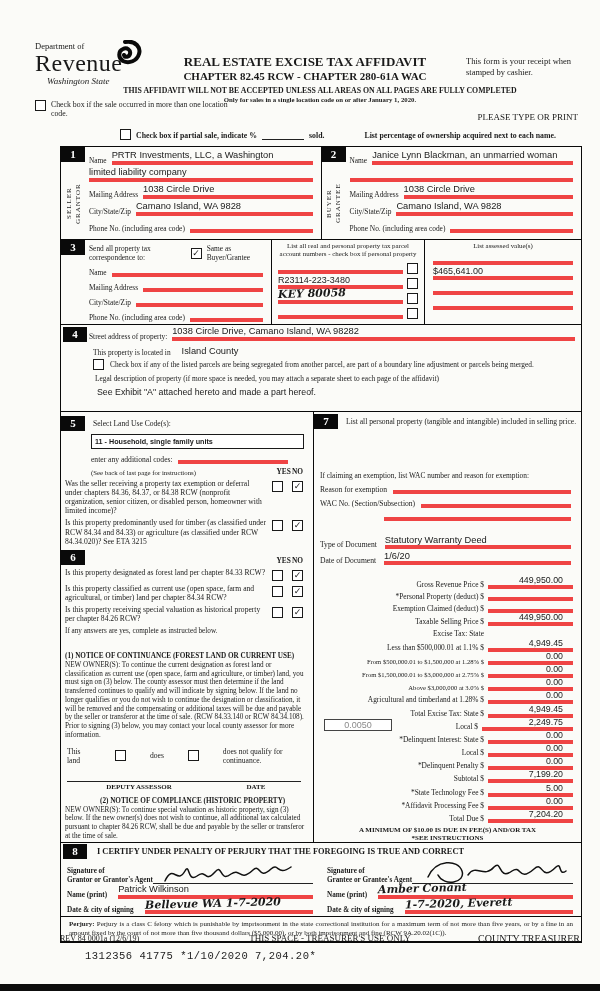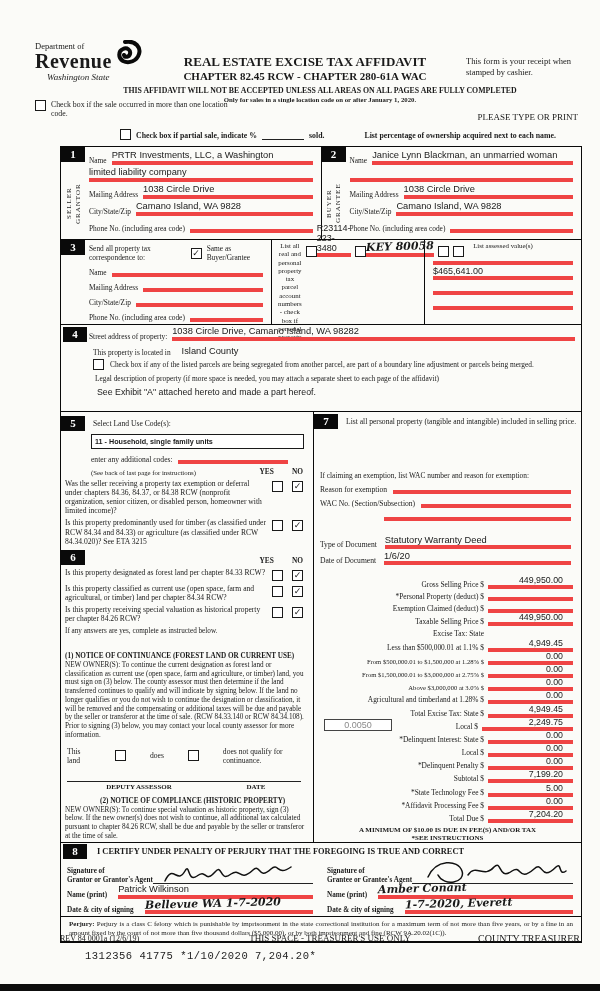--- a/index.html
+++ b/index.html
@@ -10,21 +10,21 @@
       font-size:9px;line-height:9px;text-align:center;vertical-align:middle;flex-shrink:0;}
   .secnum{background:#0a0a0a;color:#fff;font-weight:bold;font-size:11px;width:24px;height:15px;
       text-align:center;line-height:15px;}
   .vlabel{writing-mode:vertical-rl;transform:rotate(180deg);font-size:7px;letter-spacing:1px;
       text-align:center;margin:6px auto 0 auto;line-height:1.3;}
   .hand{font-family:"DejaVu Serif",serif;font-style:italic;font-weight:bold;
       transform:rotate(-1.5deg);display:inline-block;font-size:11px;white-space:nowrap;}
   
   .logo{position:absolute;left:35px;top:42px;line-height:1;}
   .logo .l1{font-size:8.5px;}
-  .logo .l2{font-size:20px;font-weight:bold;letter-spacing:.5px;}
+  .logo .l2{font-size:24px;font-weight:normal;letter-spacing:.5px;}
   .logo .l3{font-size:9px;font-style:italic;margin-top:2px;margin-left:12px;}
   .logoswirl{position:absolute;left:108px;top:40px;}
   .titleblock{position:absolute;left:150px;top:54px;width:310px;text-align:center;line-height:1.25;}
   .titleblock .t1{font-weight:bold;font-size:13px;}
   .titleblock .t2{font-size:11px;font-weight:bold;}
   .receipt{position:absolute;right:22px;top:56px;width:112px;font-size:8.5px;line-height:1.25;}
   .notice{position:absolute;left:60px;right:20px;top:86px;text-align:center;font-weight:bold;font-size:7.8px;}
   .onlyfor{position:absolute;left:60px;right:20px;top:96px;text-align:center;font-weight:bold;font-size:6.8px;}
   .multiloc{position:absolute;left:35px;top:100px;width:210px;font-size:7.8px;display:flex;gap:5px;}
   .pleasetype{position:absolute;right:22px;top:112px;font-size:9px;}
@@ -36,41 +36,41 @@
   .half{width:50%;display:flex;}
   .half+.half{border-left:1.6px solid #0a0a0a;}
   .numcol{width:26px;display:flex;flex-direction:column;align-items:flex-start;}
   .fields{flex:1;padding:1px 8px 0 2px;}
   .frow{display:flex;align-items:flex-end;height:17px;}
   .flab{font-size:7.4px;margin-right:5px;white-space:nowrap;}
   .fval{flex:1;font-family:"Liberation Sans",sans-serif;font-size:9.3px;line-height:11px;white-space:nowrap;overflow:visible;}
   
   .row3{display:flex;height:84px;border-bottom:1.6px solid #0a0a0a;}
   .c3a{width:210px;display:flex;}
-  .c3b{width:140px;border-left:1.2px solid #0a0a0a;padding:2px 6px;display:flex;flex-direction:row;}
+  .c3b{width:140px;border-left:1.2px solid #0a0a0a;padding:2px 6px;display:flex;flex-direction:column;}
   .c3c{flex:1;border-left:1.2px solid #0a0a0a;padding:2px 8px;display:flex;flex-direction:column;}
   .c3head{font-size:6.9px;text-align:center;line-height:1.2;}
   .prow{display:flex;align-items:flex-end;height:15px;gap:4px;}
   .prow .pl{flex:1;font-family:"Liberation Sans",sans-serif;font-size:9px;}
   .c3a .frow{height:15px;}
   .send{display:flex;gap:5px;align-items:center;padding-top:3px;font-size:7.4px;}
   
   .row4{height:84px;border-bottom:1.6px solid #0a0a0a;padding:2px 6px 0 2px;}
   .r4line{display:flex;align-items:flex-end;gap:6px;height:15px;padding-left:30px;}
   .r4line .flab{white-space:nowrap;}
   .r4chk{display:flex;gap:6px;align-items:center;height:14px;padding-left:30px;font-size:7.4px;}
   
   .row567{display:flex;height:430px;border-bottom:1.6px solid #0a0a0a;}
   .leftcol{width:246px;border-right:1.2px solid #0a0a0a;padding:0 6px 0 0;overflow:hidden;}
   .rightcol{flex:1;overflow:hidden;display:flex;flex-direction:column;}
   .sechead{display:flex;align-items:flex-start;gap:8px;}
   .selbox{border:1px solid #1a1a1a;width:205px;margin:3px 0 0 30px;padding:2px 3px;font-size:7.2px;font-weight:bold;font-family:"Liberation Sans",sans-serif;background:#fff;}
   .addl{display:flex;align-items:flex-end;gap:5px;margin:3px 0 0 30px;height:12px;}
   .addl .ul{flex:1;max-width:110px;}
-  .yesno-h{display:flex;justify-content:flex-end;gap:18px;font-weight:bold;font-size:7.4px;padding-right:4px;height:12px;align-items:flex-end;}
+  .yesno-h{display:flex;justify-content:flex-end;gap:1px;font-weight:bold;font-size:7.4px;padding-right:4px;height:12px;align-items:flex-end;}
   .qrow{display:flex;gap:6px;margin-top:3px;padding-left:4px;}
   .qrow .qt{flex:1;line-height:1.2;}
   .qbox{display:flex;gap:9px;padding-right:4px;padding-top:2px;}
   .smalltext{font-size:7.2px;line-height:1.22;padding-left:4px;}
   .cont-title{font-weight:bold;margin-top:16px;}
   .landrow{display:flex;align-items:center;gap:24px;margin:7px 0 0 6px;}
   .dalines{display:flex;margin:16px 6px 0 6px;}
   .dalines .seg{border-top:1px solid #222;text-align:center;padding-top:1px;font-size:7px;font-weight:bold;}
   .seg.a{flex:1.6;} .seg.b{flex:1;}
   .sig3{text-align:center;font-weight:bold;margin-top:10px;}
@@ -401,21 +401,21 @@
         <div class="docrow">
             <span>Type of Document</span>
             <span class="dv ul">Statutory Warranty Deed</span>
           </div>
         <div class="docrow">
             <span>Date of Document</span>
             <span class="dv ul">1/6/20</span>
           </div>
         <div style="height:12px;"></div>
         <div class="trow">
-            <span class="tlab">Gross Selling Price $</span>
+            <span class="tlab">Gross Revenue Price $</span>
             <span class="tval ul">449,950.00</span>
           </div>
         <div class="trow">
             <span class="tlab">*Personal Property (deduct) $</span>
             <span class="tval ul"></span>
           </div>
         <div class="trow">
             <span class="tlab">Exemption Claimed (deduct) $</span>
             <span class="tval ul"></span>
           </div>

